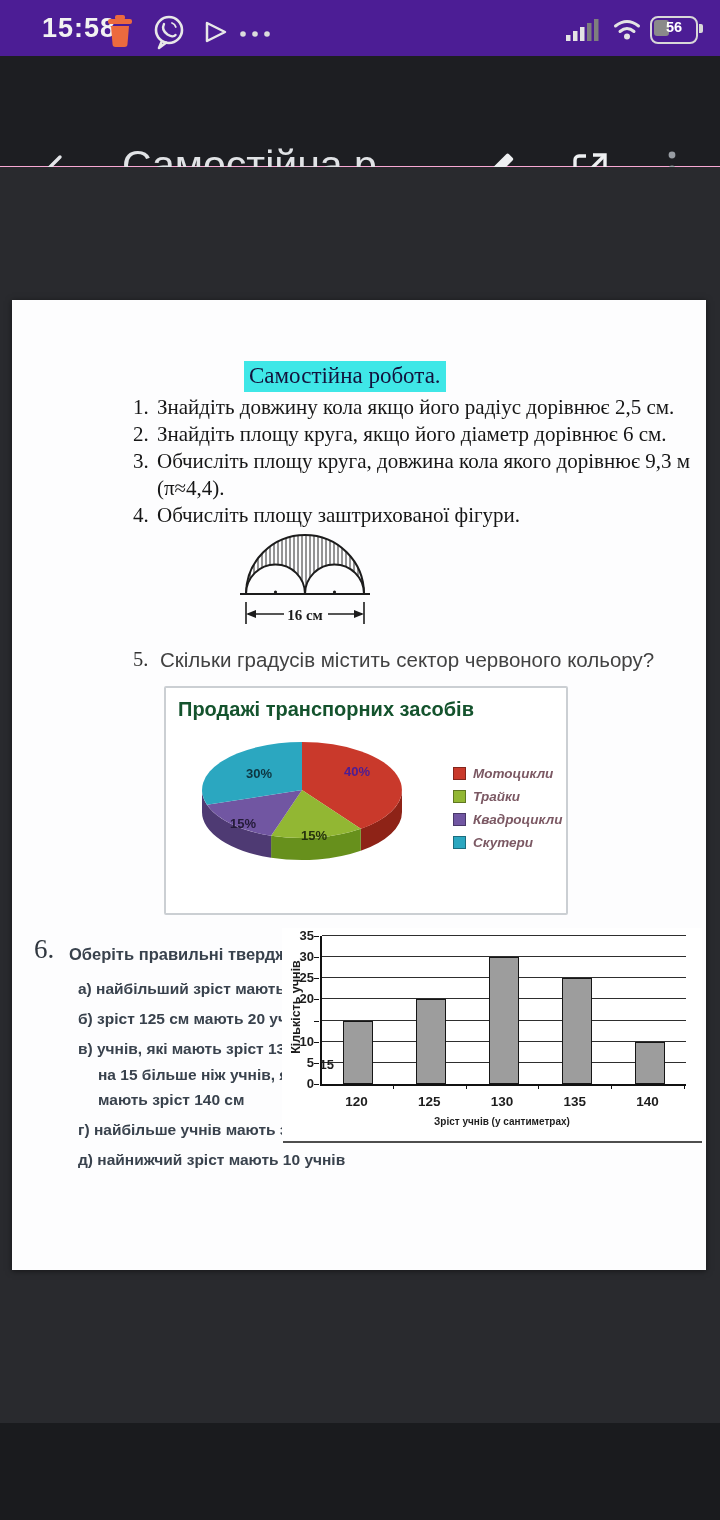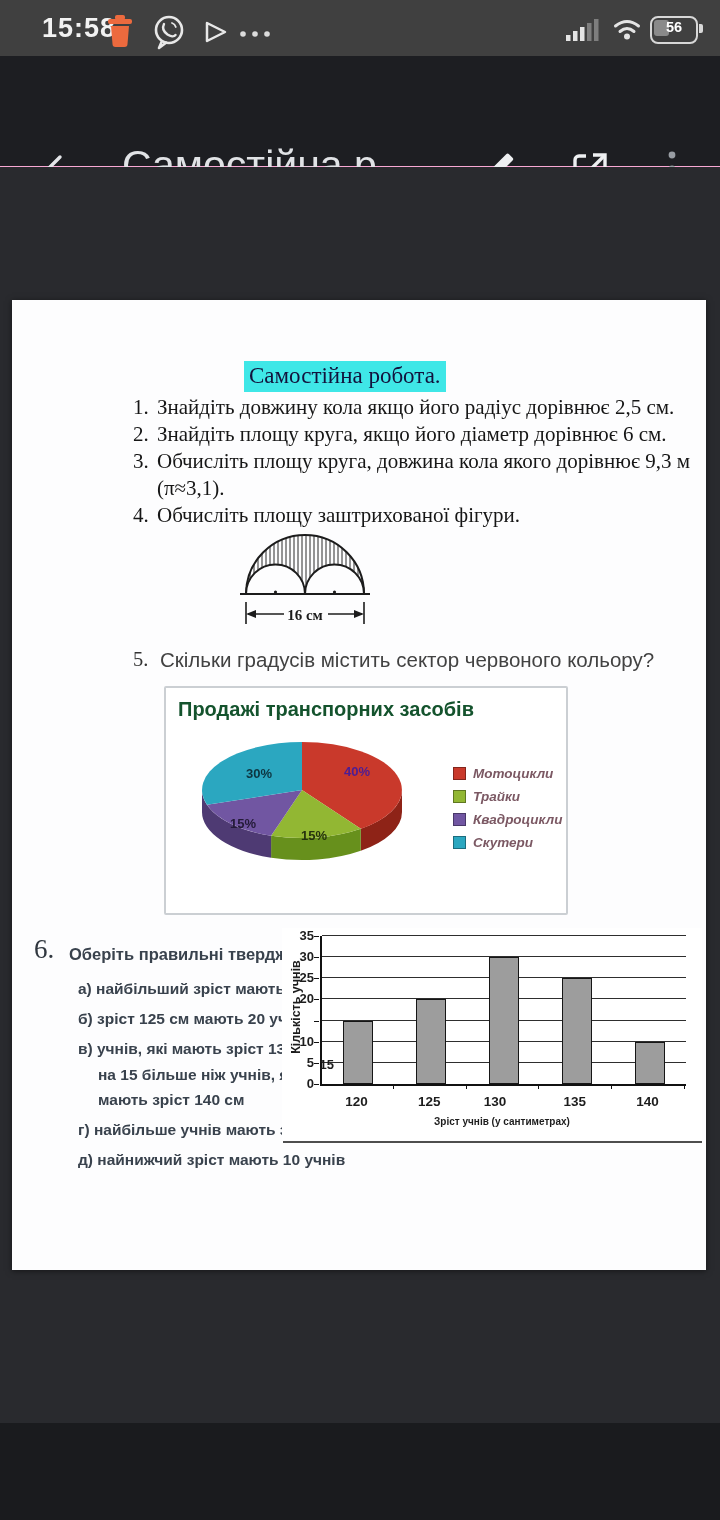--- a/index.html
+++ b/index.html
@@ -1,19 +1,19 @@
 <!DOCTYPE html>
 <html><head>
 <meta charset="utf-8">
 <style>
   html,body{margin:0;padding:0;background:#000;}
   #screen{position:relative;width:720px;height:1520px;overflow:hidden;
     font-family:"Liberation Sans",sans-serif;background:#292a2e;}
   
-  #statusbar{position:absolute;left:0;top:0;width:720px;height:56px;background:#404040;}
+  #statusbar{position:absolute;left:0;top:0;width:720px;height:56px;background:#4c1d95;}
   .sb-time{position:absolute;left:42px;top:13px;color:#f2f2f2;font-size:27px;font-weight:bold;letter-spacing:1px;}
   .sb-ic{position:absolute;}
   
   .batt{position:absolute;left:650px;top:16px;width:44px;height:24px;border:2.5px solid #d8d8d8;border-radius:8px;}
   .batt:after{content:"";position:absolute;right:-7px;top:6px;width:4px;height:9px;background:#d8d8d8;border-radius:0 2px 2px 0;}
   .batt .fill{position:absolute;left:2px;top:2px;width:15px;height:16px;background:#8a8a8a;border-radius:3px;}
   .batt span{position:absolute;left:0;top:1px;width:100%;text-align:center;color:#fff;font-size:14.5px;font-weight:bold;}
   
   #appbar{position:absolute;left:0;top:56px;width:720px;height:110px;background:#1d1e22;border-bottom:5px solid #f9a8d4;}
   #appbar .title{position:absolute;left:122px;top:86px;color:#e1e3e6;font-size:41px;font-weight:400;}
@@ -139,21 +139,21 @@
           <div class="row">
             <span class="num">2.</span>
             <span>Знайдіть площу круга, якщо його діаметр дорівнює 6 см.</span>
           </div>
           <div class="row">
             <span class="num">3.</span>
             <span>Обчисліть площу круга, довжина кола якого дорівнює 9,3 м</span>
           </div>
           <div class="row">
             <span class="num"></span>
-            <span>(π≈3,1).</span>
+            <span>(π≈4,4).</span>
           </div>
           <div class="row">
             <span class="num">4.</span>
             <span>Обчисліть площу заштрихованої фігури.</span>
           </div>
         </div>
 
       <svg id="fig" width="146" height="102" viewBox="0 0 146 102">
         <defs>
           <pattern id="hatch" width="4" height="6" patternUnits="userSpaceOnUse">
@@ -259,21 +259,21 @@
           <div class="ytick" style="right: 388px; top: 42.2857px;">25</div>
           <div class="ytm" style="left: 32px; top: 50.2857px;"></div>
           <div class="ytick" style="right: 388px; top: 21.1429px;">30</div>
           <div class="ytm" style="left: 32px; top: 29.1429px;"></div>
           <div class="ytick" style="right: 388px; top: 0px;">35</div>
           <div class="ytm" style="left: 32px; top: 8px;"></div>
           <div class="xcat" style="left: 44.4px;">120</div>
           <div class="xtm" style="left: 110.8px; top: 156px;"></div>
           <div class="xcat" style="left: 117.2px;">125</div>
           <div class="xtm" style="left: 183.6px; top: 156px;"></div>
-          <div class="xcat" style="left: 183px; text-align: center;">130</div>
+          <div class="xcat" style="left: 190px; text-align: center;">130</div>
           <div class="xtm" style="left: 256.4px; top: 156px;"></div>
           <div class="xcat" style="left: 262.8px;">135</div>
           <div class="xtm" style="left: 329.2px; top: 156px;"></div>
           <div class="xcat" style="left: 335.6px;">140</div>
           <div class="xtm" style="left: 402px; top: 156px;"></div>
         </div>
       <div id="divider"></div>
 
     </div>
   </div>

